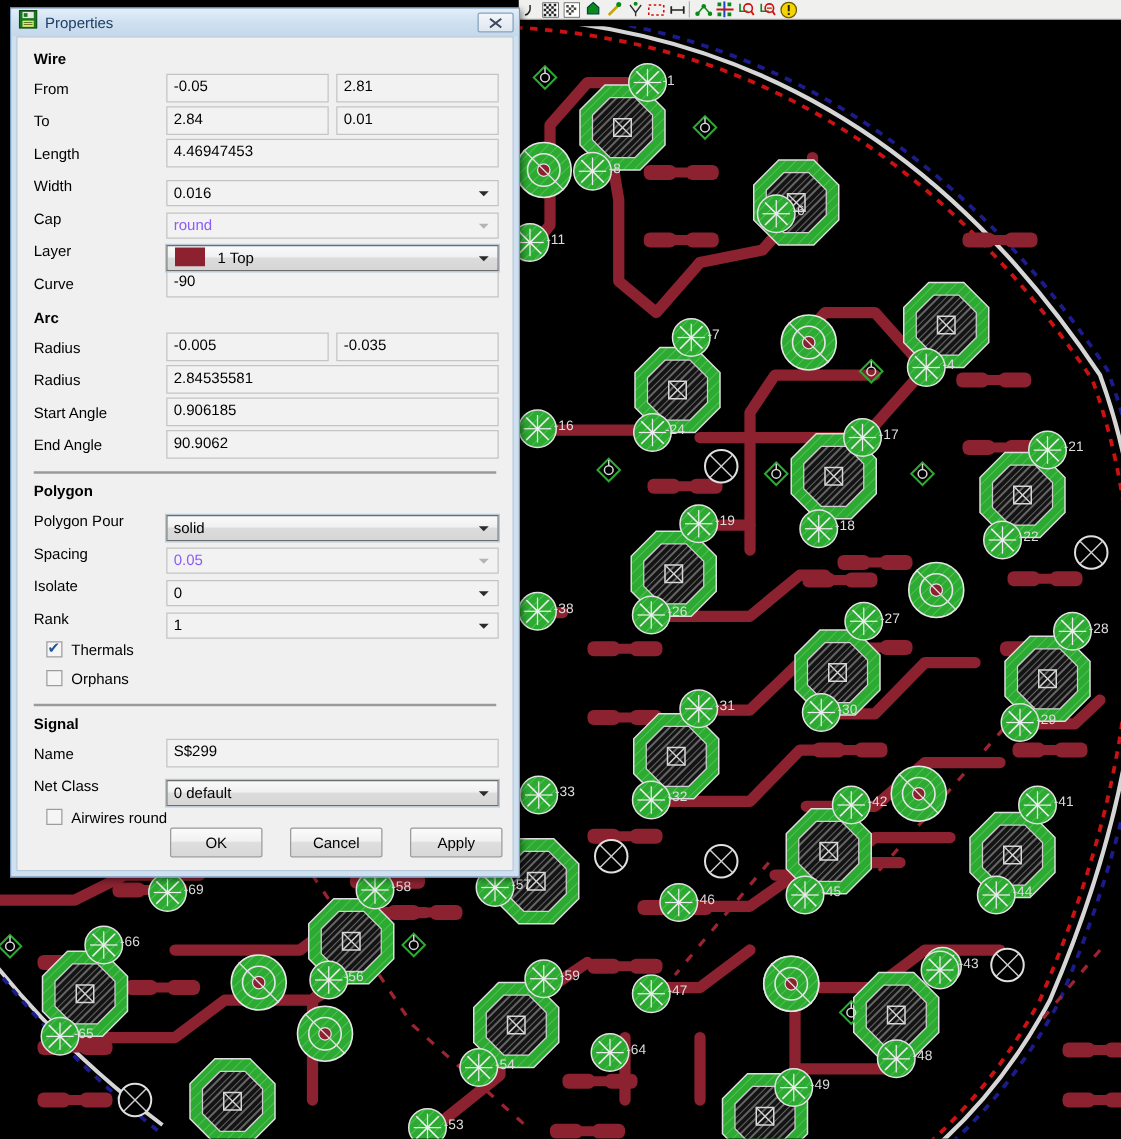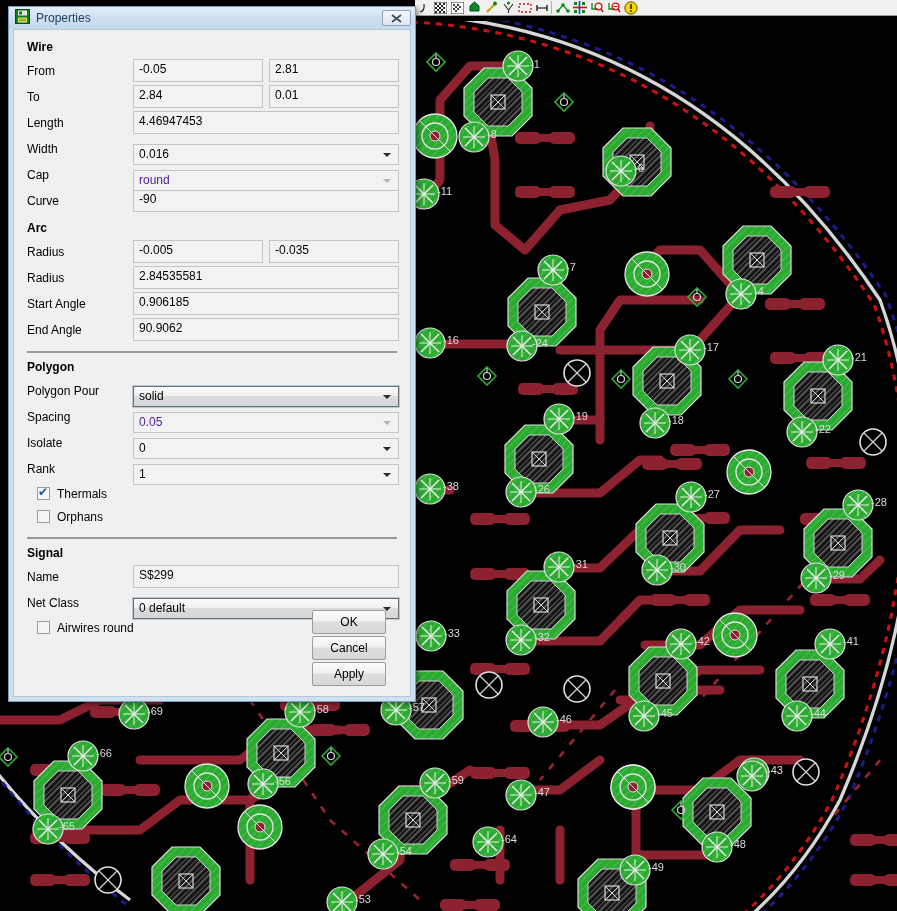--- a/index.html
+++ b/index.html
@@ -114,21 +114,21 @@
     cursor: pointer;
     margin-top: 12px;
   }
   .combo .arrow {
     position: absolute; right: 7px; top: 8px;
     width: 0; height: 0;
     border-left: 4px solid transparent;
     border-right: 4px solid transparent;
     border-top: 4px solid #2b2b2b;
   }
-  .combo.disabled { color: #4c1d95; cursor: default; }
+  .combo.disabled { color: #8b5cf6; cursor: default; }
   .combo.disabled .arrow { border-top-color: #b4b4b4; }
 
   .combo.raised {
     background: linear-gradient(to bottom,#fafafa 0%,#f0f0f0 45%,#dcdcdc 50%,#d6d6d6 100%);
     border: 1px solid #9b9b9b;
   }
   .combo.focused {
     border: 1px solid #6d6d6d;
     outline: 1px solid #b9c9d8;
   }
@@ -145,22 +145,22 @@
     position: relative; margin-right: 7px; cursor: pointer;
   }
   .checkbox.checked::after {
     content: "\2714";
     position: absolute; left: 0px; top: -3px;
     font-size: 12px; color: #21559b; line-height: 15px;
   }
   .check-label { font-size: 12px; color: #000; }
 
   #dialog-buttons {
-    position: absolute; right: 24px; bottom: 10px;
-    display: flex; gap: 2px; flex-direction: column;
+    position: absolute; right: 8px; bottom: 10px;
+    display: flex; gap: 22px;
   }
   .dlg-btn {
     width: 74px; height: 24px;
     background: linear-gradient(to bottom,#fbfbfb 0%,#f1f1f1 45%,#dedede 50%,#d8d8d8 100%);
     border: 1px solid #9b9b9b; border-radius: 2px;
     font-size: 12px; color: #000; cursor: pointer;
     display: flex; align-items: center; justify-content: center;
     font-family: "Liberation Sans", sans-serif;
   }
 </style>
@@ -624,20 +624,29 @@
       <div class="row">
         <div class="row-label">Cap</div>
         <div class="fields">
           <div class="combo disabled">
             <span>round</span>
             <span class="arrow"></span>
           </div>
         </div>
       </div>
 
+      <div class="row">
+        <div class="row-label">Layer</div>
+        <div class="fields">
+          <div class="combo raised focused">
+            <span class="swatch" id="layer-swatch" style="background: rgb(140, 34, 48);"></span><span>1 Top</span>
+            <span class="arrow"></span>
+          </div>
+        </div>
+      </div>
 
       <div class="row">
         <div class="row-label">Curve</div>
         <div class="fields">
           <div class="txt">-90</div>
         </div>
       </div>
 
       <div class="section-title" style="margin-top:8px">Arc</div>
 

